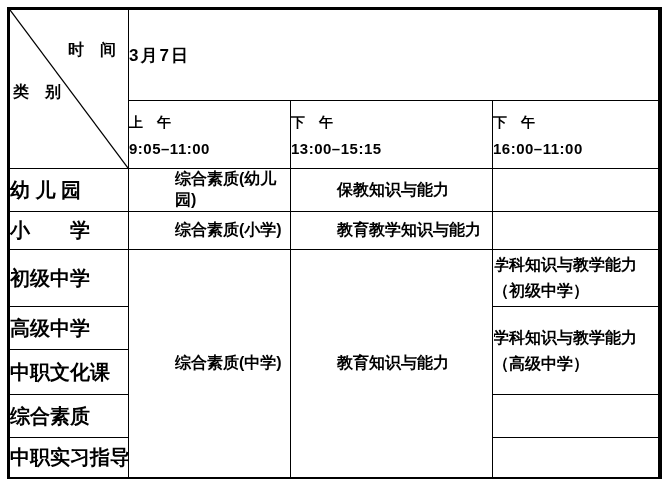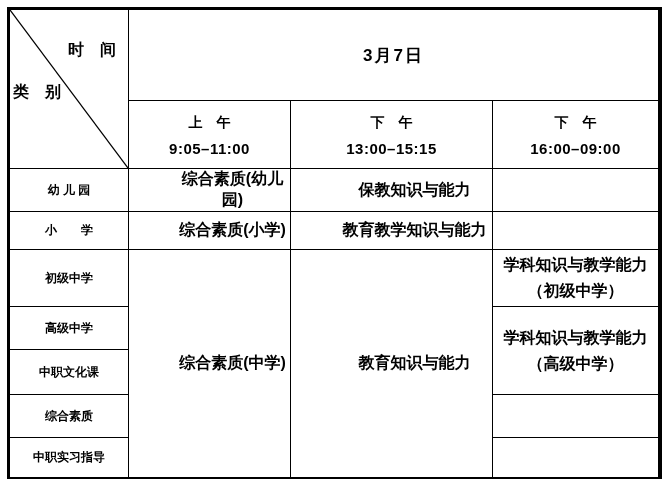--- a/index.html
+++ b/index.html
@@ -22,21 +22,21 @@
     border-color: #000;
     border-width: 2px 3px 4px 2px;
   }
   table.schedule {
     border-collapse: collapse;
     table-layout: fixed;
     width: 649px;
   }
   td {
     border: 1.5px solid #000;
-    text-align: center;
+    text-align: left;
     vertical-align: middle;
     font-weight: bold;
     font-size: 16px;
     overflow: hidden;
   }
   
   tr.r-date   { height: 91px; }
   tr.r-sess   { height: 68px; }
   tr.r-kind   { height: 38px; }
   tr.r-prim   { height: 38px; }
@@ -77,21 +77,21 @@
   td.sess-cell { padding: 4px 0; }
   .sess-period {
     font-size: 14px;
     line-height: 28px;
   }
   .sess-time {
     font-size: 15px;
     line-height: 26px;
     letter-spacing: 0.5px;
   }
-  td.cat-cell { font-size: 12px; white-space: nowrap; }
+  td.cat-cell { font-size: 20px; white-space: nowrap; }
   td.subj-cell { font-size: 16px; padding-left: 46px; }
   td.two-line {
     white-space: pre-line;
     line-height: 26px;
     font-size: 16px;
     padding: 2px 0;
     border-radius: 21px;
   }
 </style>
 </head>
@@ -123,21 +123,21 @@
         <td class="sess-cell">
           <div class="sess-period">上　午</div>
           <div class="sess-time">9:05–11:00</div>
         </td>
         <td class="sess-cell">
           <div class="sess-period">下　午</div>
           <div class="sess-time">13:00–15:15</div>
         </td>
         <td class="sess-cell">
           <div class="sess-period">下　午</div>
-          <div class="sess-time">16:00–09:00</div>
+          <div class="sess-time">16:00–11:00</div>
         </td>
       </tr>
 
       <tr class="r-kind">
         <td class="cat-cell">幼 儿 园</td>
         <td class="subj-cell">综合素质(幼儿园)</td>
         <td class="subj-cell">保教知识与能力</td>
         <td class="subj-cell"></td>
       </tr>
 

